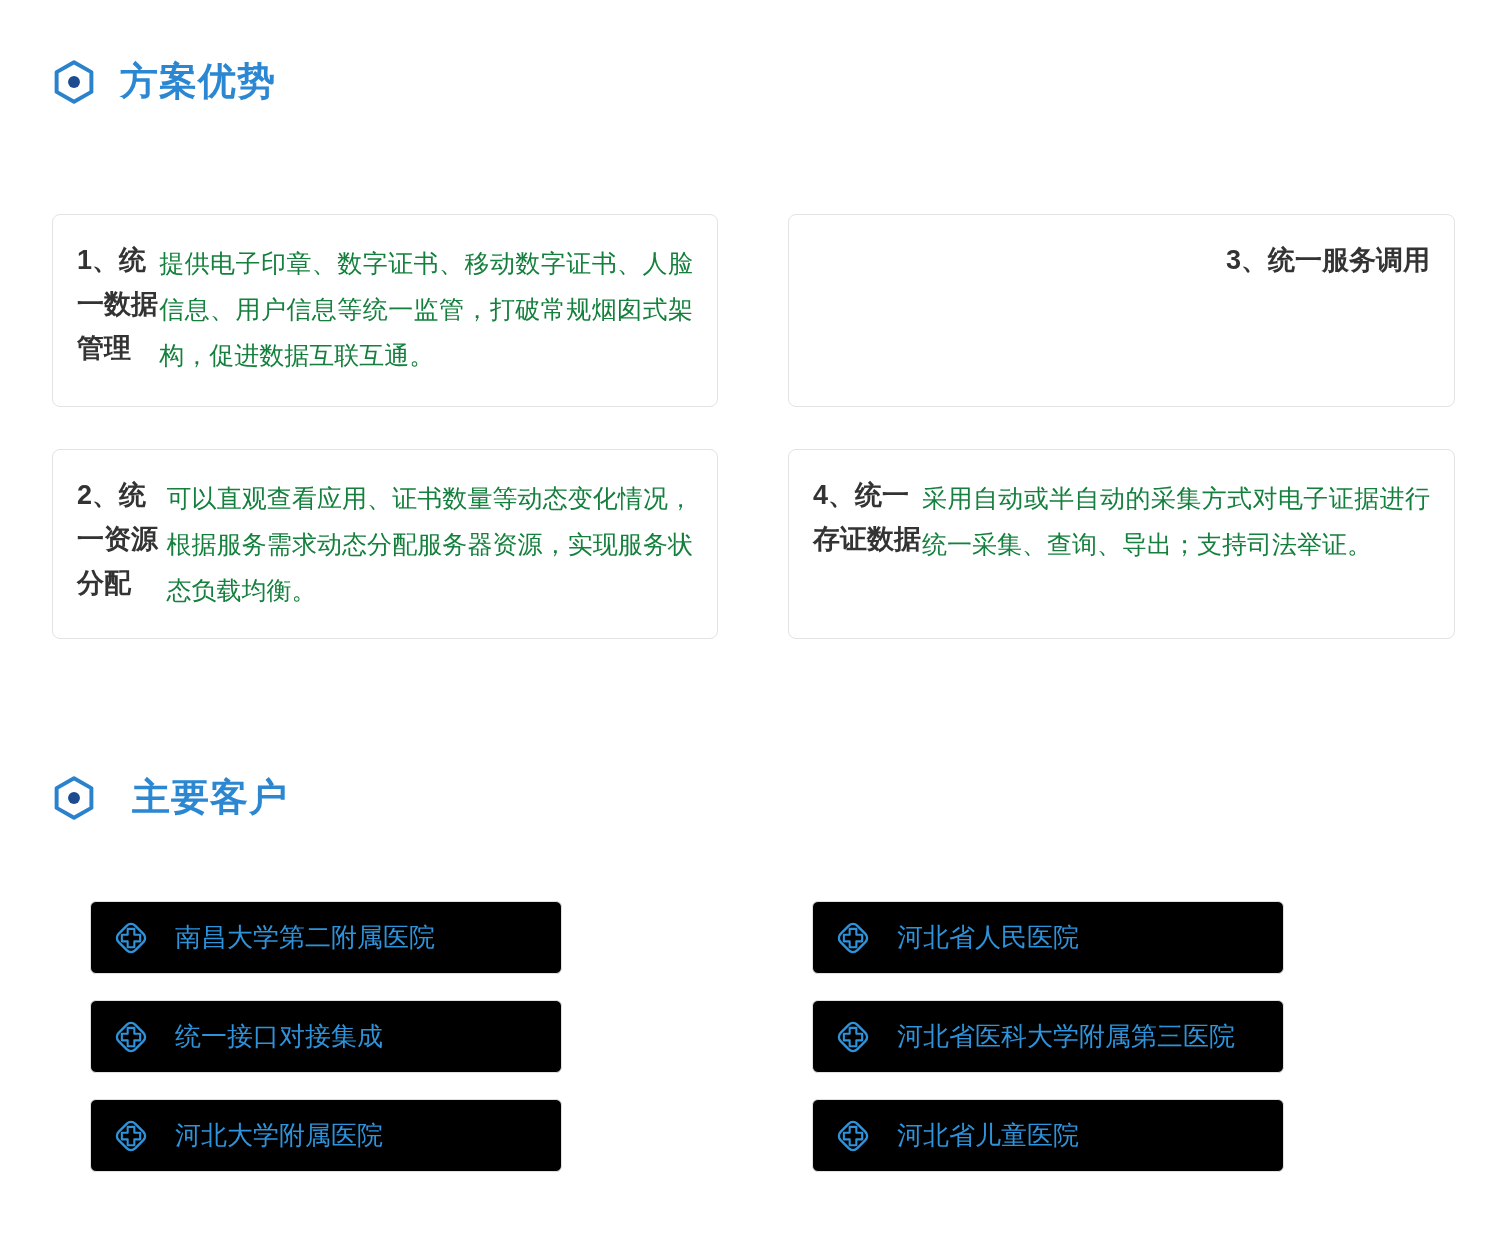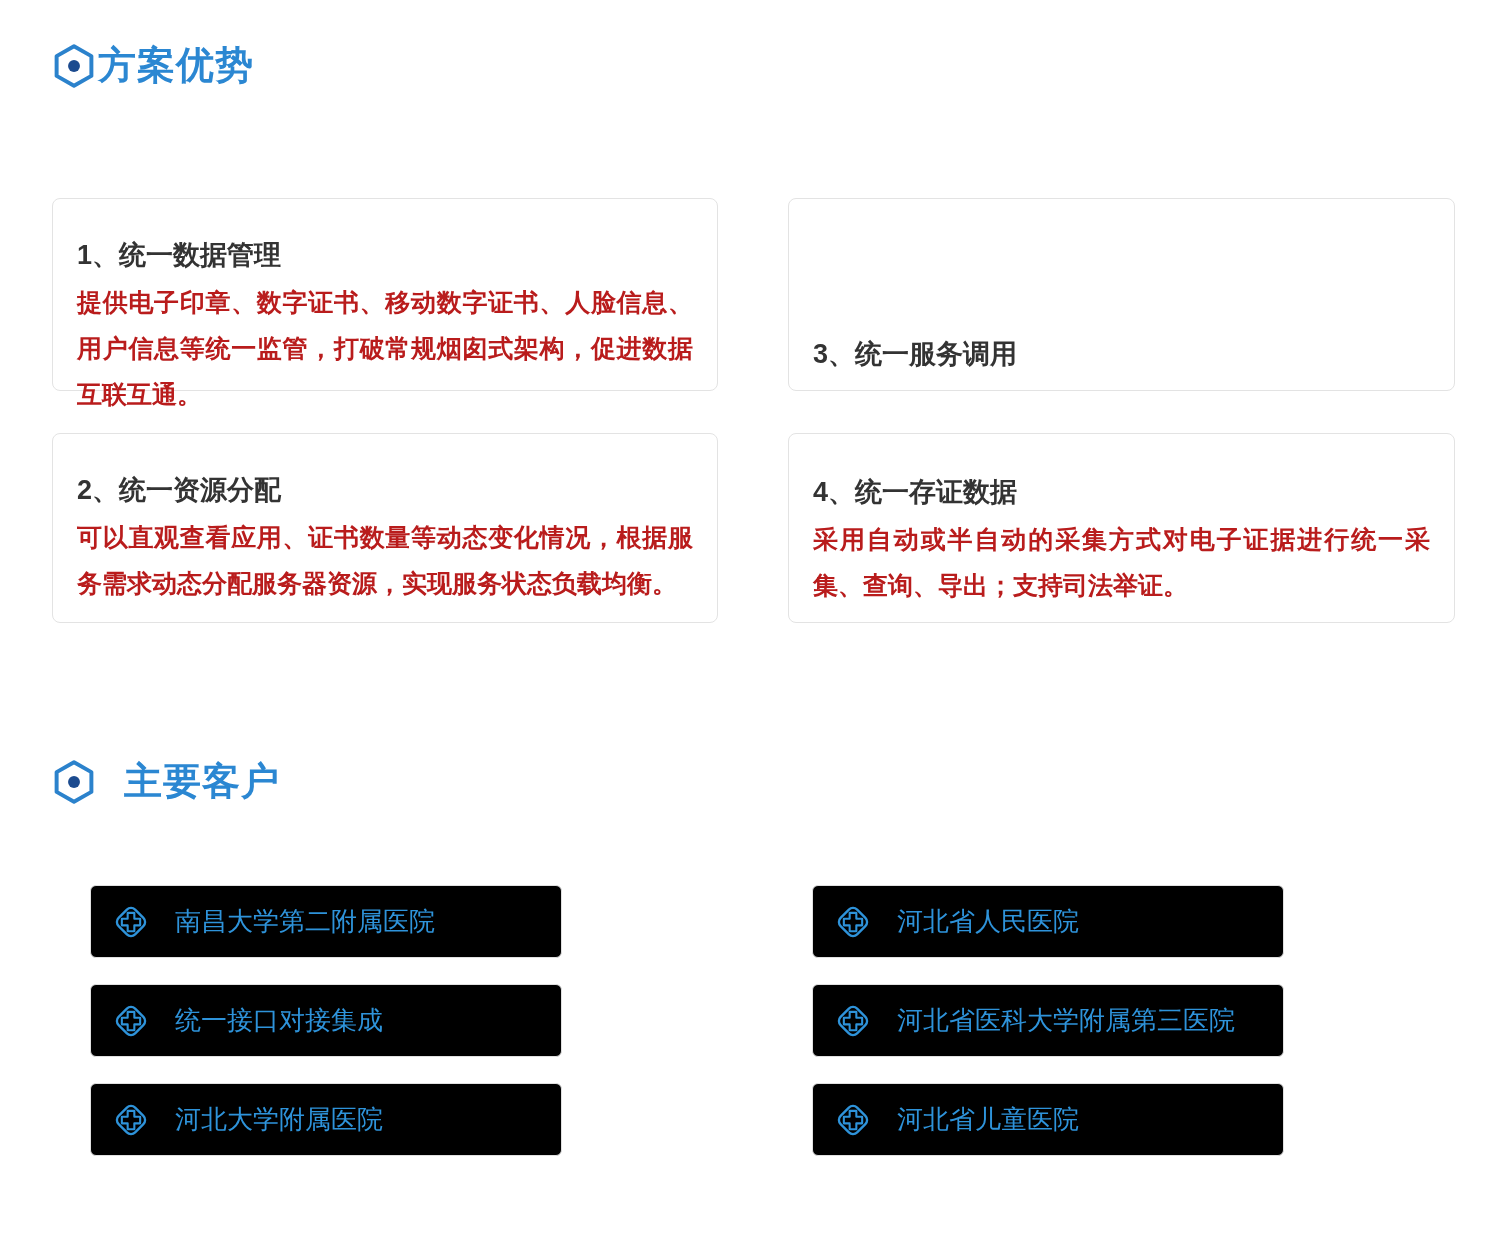--- a/index.html
+++ b/index.html
@@ -5,50 +5,50 @@
   * { margin:0; padding:0; box-sizing:border-box; }
   html,body { background:#ffffff; }
   body {
     font-family:"Liberation Sans","DejaVu Sans",sans-serif;
     width:1500px;
   }
   .page { width:1500px; height:1251px; background:#ffffff; overflow:hidden; }
 
   
   .sec-head {
-    display:flex; align-items:center; gap:2px;
-    margin-left:52px; padding-top:40px;
+    display:flex; align-items:center; gap:24px;
+    margin-left:52px; padding-top:56px;
   }
-  .sec-head--customers { padding-top:133px; gap:28px; }
+  .sec-head--customers { padding-top:133px; gap:36px; }
   .hex-icon svg { width:44px; height:50px; display:block; }
   .sec-title {
     font-size:38px; font-weight:bold; color:#2b87d2; letter-spacing:1px;
   }
 
   
   .cards {
     margin:107px 45px 0 52px;
     display:grid;
     grid-template-columns:666px 667px;
     grid-template-rows:193px 190px;
     column-gap:70px; row-gap:42px;
   }
   .card {
     border:1px solid #e3e3e3; border-radius:8px;
-    padding:34px 24px 14px 24px;
-    display:flex; flex-direction:column; justify-content:flex-start;
+    padding:23px 24px 14px 24px;
+    display:flex; flex-direction:row; justify-content:flex-start;
     background:#ffffff;
   }
   .card--center { justify-content:flex-end; }
   .card-title {
     font-size:27px; font-weight:bold; color:#333333; line-height:44px;
   }
   .card-body {
-    font-size:25px; color:#b91c1c; line-height:46px;
-    text-align:justify; margin-top:2px;font-weight:bold;
+    font-size:25px; color:#15803d; line-height:46px;
+    text-align:justify; margin-top:2px;
   }
 
   
   .hospitals { margin:78px 0 0 90px; display:flex; gap:250px; }
   .hos-col { display:flex; flex-direction:column; gap:26px; }
   .hospital {
     width:472px; height:73px;
     border:1px solid #e0e0e0; border-radius:6px;
     display:flex; align-items:center; gap:24px;
     padding-left:20px; background:#000000; cursor:pointer;

